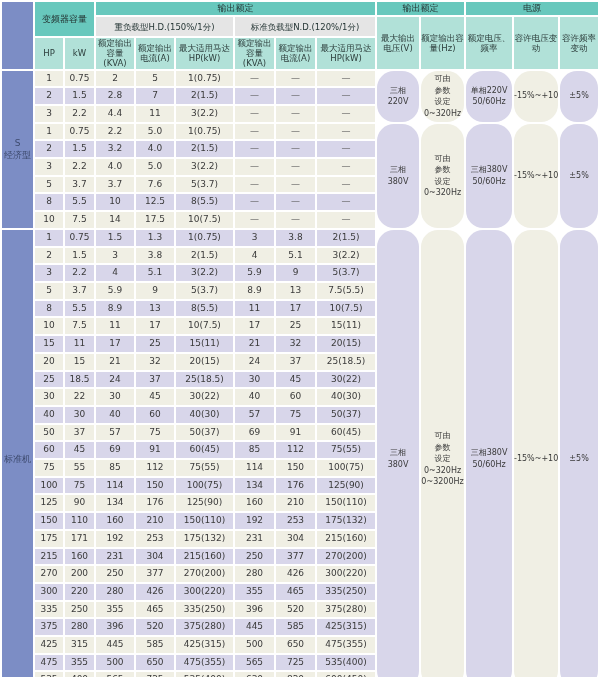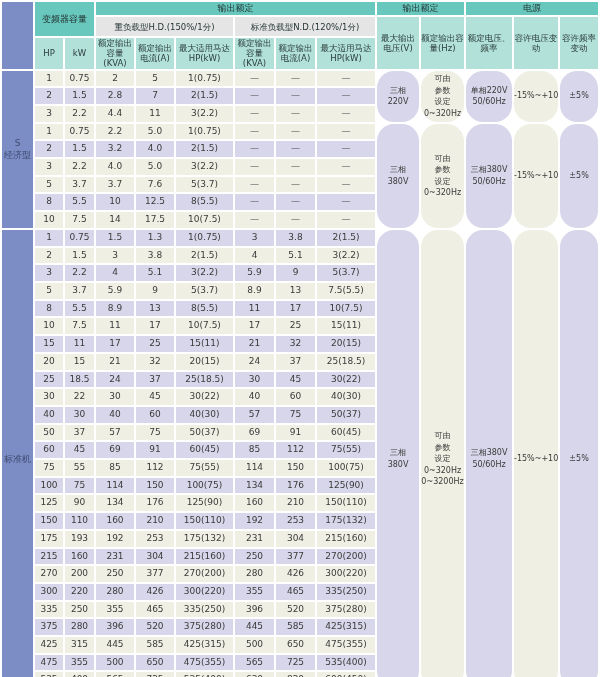--- a/index.html
+++ b/index.html
@@ -393,21 +393,21 @@
         <td class="data lv">110</td>
         <td class="data lv">160</td>
         <td class="data lv">210</td>
         <td class="data lv">150(110)</td>
         <td class="data lv">192</td>
         <td class="data lv">253</td>
         <td class="data lv">175(132)</td>
       </tr>
       <tr>
         <td class="data cr">175</td>
-        <td class="data cr">193</td>
+        <td class="data cr">171</td>
         <td class="data cr">192</td>
         <td class="data cr">253</td>
         <td class="data cr">175(132)</td>
         <td class="data cr">231</td>
         <td class="data cr">304</td>
         <td class="data cr">215(160)</td>
       </tr>
       <tr>
         <td class="data lv">215</td>
         <td class="data lv">160</td>

